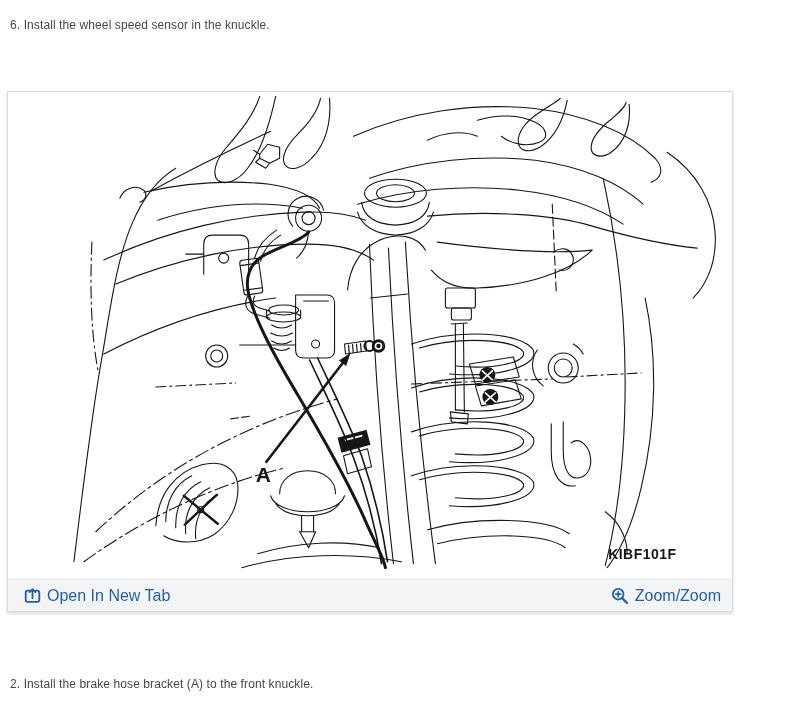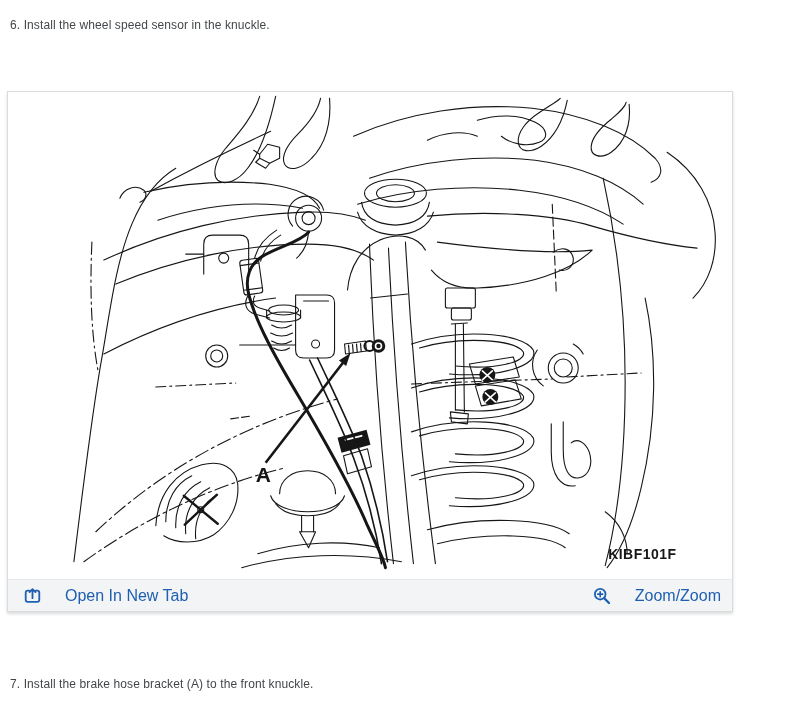--- a/index.html
+++ b/index.html
@@ -31,21 +31,21 @@
     position:relative;width:100%;height:487px;background:#fff;overflow:hidden;
   }
   .figure-canvas svg{display:block;width:100%;height:100%;}
   .figure-bar{
     position:absolute;left:0;bottom:0;width:100%;height:32px;
     background:var(--toolbar-bg);border-top:1px solid #e7e9eb;
     display:flex;align-items:center;justify-content:space-between;
     padding:0 11px 0 16px;
   }
   .bar-link{
-    display:inline-flex;align-items:center;gap:24px;
+    display:inline-flex;align-items:center;gap:6px;
     color:var(--link-blue);font-size:16px;text-decoration:none;cursor:pointer;
     white-space:nowrap;
   }
   .bar-link svg{display:block;}
   text{font-family:"Liberation Sans","DejaVu Sans",sans-serif;}
 </style>
 </head>
 <body>
 
 <div class="step-text step-6">6. Install the wheel speed sensor in the knuckle.</div>
@@ -225,13 +225,13 @@
       <svg width="18" height="18" viewBox="0 0 16 16">
         <circle cx="6.4" cy="6.4" r="4.7" fill="none" stroke="currentColor" stroke-width="1.6"></circle>
         <path d="M9.9,9.9 L14.2,14.2" stroke="currentColor" stroke-width="2" stroke-linecap="round"></path>
         <path d="M6.4,4.3 V8.5 M4.3,6.4 H8.5" stroke="currentColor" stroke-width="1.5" stroke-linecap="round"></path>
       </svg>
       <span>Zoom/Zoom</span>
     </a>
   </div>
 </div>
 
-<div class="step-text step-7">7. Install the brake hose bracket (A) to the front knuckle.</div>
+<div class="step-text step-7">2. Install the brake hose bracket (A) to the front knuckle.</div>
 
 </body></html>

